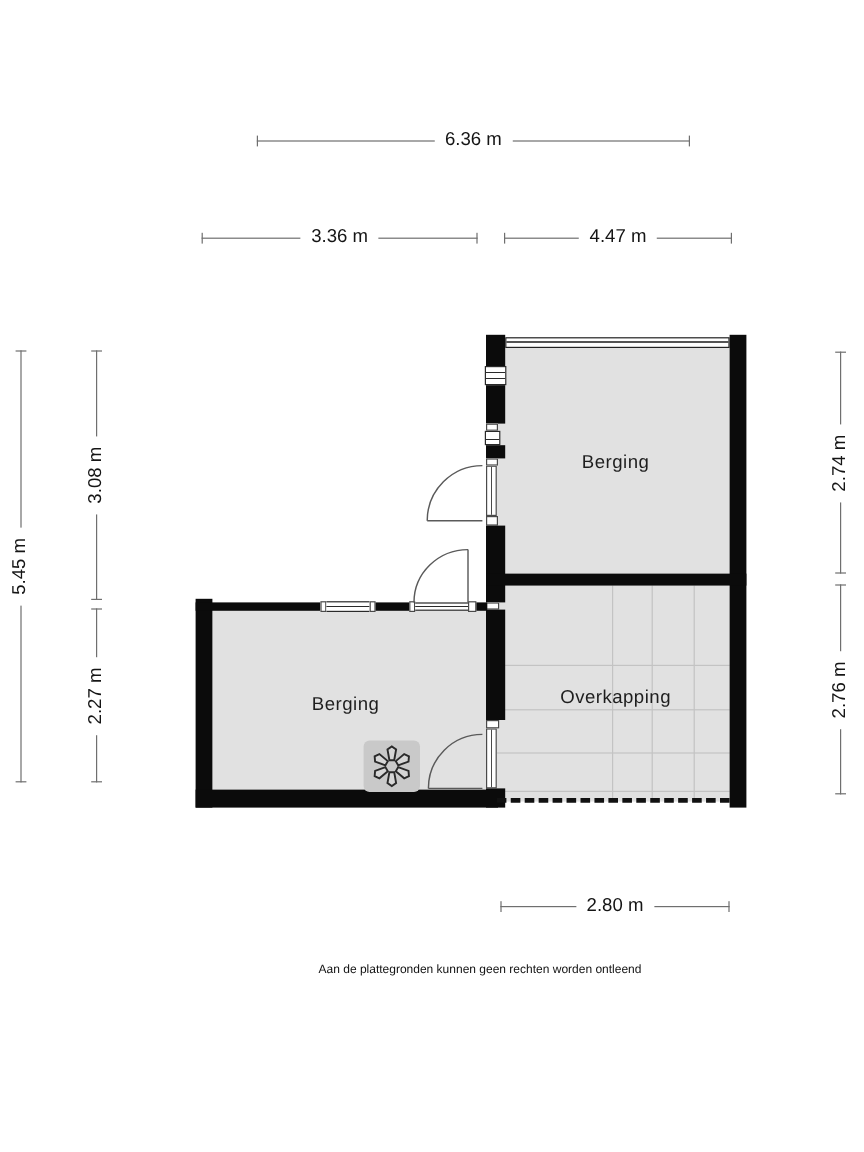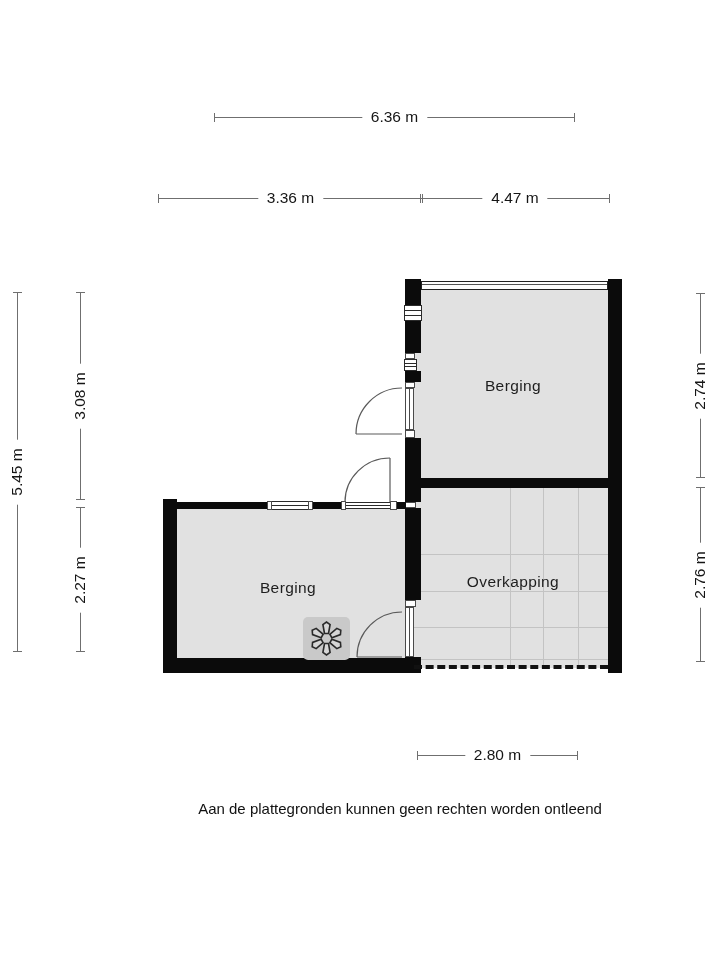--- a/index.html
+++ b/index.html
@@ -35,21 +35,21 @@
     background:#fff;padding:0 9px;font-size:15.5px;white-space:nowrap;color:#151515;}
   .dimv{position:absolute;width:14px;}
   .dimv .line{position:absolute;top:0;bottom:0;left:6px;width:1px;background:#6f6f6f;}
   .dimv .tick{position:absolute;left:2px;width:9px;height:1px;background:#6f6f6f;}
   .dimv .tick.t{top:0;} .dimv .tick.b{bottom:0;}
   .dimv .lbl{position:absolute;left:6px;top:50%;transform:translate(-50%,-50%) rotate(-90deg);
     background:#fff;padding:0 9px;font-size:15.5px;white-space:nowrap;color:#151515;}
   
   .fan-box{position:absolute;left:303px;top:617px;width:47px;height:43px;background:#c9c9c9;border-radius:5px;}
   
-  .footer{position:absolute;left:80px;top:801px;width:640px;text-align:center;font-size:15px;line-height:15.5px;color:#111;}
+  .footer{position:absolute;left:80px;top:801px;width:640px;text-align:center;font-size:10px;line-height:15.5px;color:#111;}
   svg.overlay{position:absolute;left:0;top:0;pointer-events:none;}
 </style>
 </head>
 <body>
 
 <div class="abs" style="left:0;top:0;width:720px;height:960px;">
 
   <div class="fill" style="left:413px;top:289px;width:195px;height:189px;"></div>
   <div class="fill" style="left:177px;top:509px;width:228px;height:149px;"></div>
   <div class="fill" style="left:414px;top:488px;width:194px;height:180px;">
@@ -140,33 +140,33 @@
   <div class="room-label" style="left:453px;top:377px;width:120px;">Berging</div>
   <div class="room-label" style="left:228px;top:579px;width:120px;">Berging</div>
   <div class="room-label" style="left:443px;top:573px;width:140px;">Overkapping</div>
 
   <div class="dimh" style="left:173px;top:111px;width:361px;margin-left:41px;">
     <i class="line"></i>
       <i class="tick l"></i>
       <i class="tick r"></i>
     <span class="lbl">6.36 m</span>
   </div>
-  <div class="dimh" style="left:158px;top:192px;width:265px;">
+  <div class="dimh" style="left:168px;top:192px;width:230px;">
     <i class="line"></i>
       <i class="tick l"></i>
       <i class="tick r"></i>
     <span class="lbl">3.36 m</span>
   </div>
   <div class="dimh" style="left:420px;top:192px;width:190px;">
     <i class="line"></i>
       <i class="tick l"></i>
       <i class="tick r"></i>
     <span class="lbl">4.47 m</span>
   </div>
-  <div class="dimh" style="left:417px;top:749px;width:161px;">
+  <div class="dimh" style="left:417px;top:749px;width:191px;">
     <i class="line"></i>
       <i class="tick l"></i>
       <i class="tick r"></i>
     <span class="lbl">2.80 m</span>
   </div>
 
   <div class="dimv" style="left:11px;top:292px;height:360px;">
     <i class="line"></i>
       <i class="tick t"></i>
       <i class="tick b"></i>

